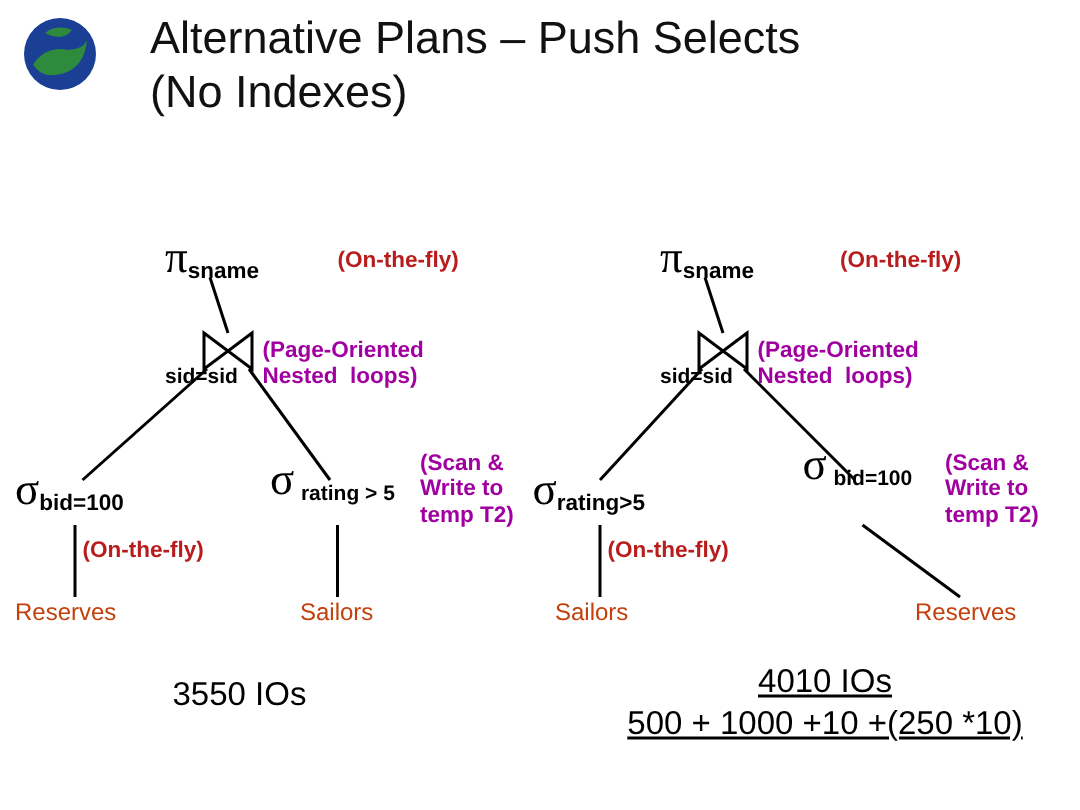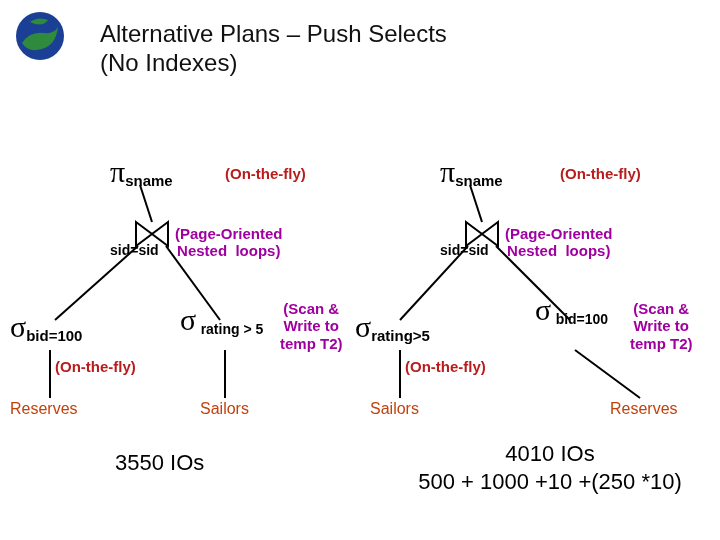--- a/index.html
+++ b/index.html
@@ -11,22 +11,22 @@
     position: relative;
     overflow: hidden;
   }
   .globe {
     position: absolute;
     left: 12px; top: 8px;
     width: 56px; height: 56px;
   }
   .title {
     position: absolute;
-    left: 100px; top: 20px;
-    font-size: 24px;
+    left: 100px; top: 8px;
+    font-size: 30px;
     color: #111;
     line-height: 1.2;
     font-family: Verdana, Arial, sans-serif;
   }
   .abs { position: absolute; }
   .pi {
     font-family: "Times New Roman", serif;
     font-size: 30px;
   }
   .sub {
@@ -38,21 +38,20 @@
   .otf {
     color: #b91c1c;
     font-weight: bold;
     font-size: 15px;
   }
   .label {
     color: #a000a0;
     font-weight: bold;
     font-size: 15px;
     line-height: 1.15;
-    text-align: center;
   }
   .sid {
     font-size: 14px;
     font-weight: bold;
   }
   .sigma {
     font-family: "Times New Roman", serif;
     font-size: 30px;
   }
   .rel {
@@ -61,20 +60,21 @@
   }
   .ios {
     font-size: 22px;
     color: #000;
   }
   .ios2 {
     font-size: 22px;
     color: #000;
     text-align: center;
     line-height: 1.25;
+    text-decoration: underline;
   }
   svg.lines { position:absolute; left:0; top:0; pointer-events:none; }
 </style>
 </head>
 <body>
 
 <div class="globe">
 <svg viewBox="0 0 56 56">
   <circle cx="28" cy="28" r="24" fill="#1b3f94"></circle>
   <path d="M10 35 q8 -12 22 -10 q10 1 14 -6 q-2 18 -16 22 q-14 4 -20 -6 z" fill="#2e8b3d"></path>

